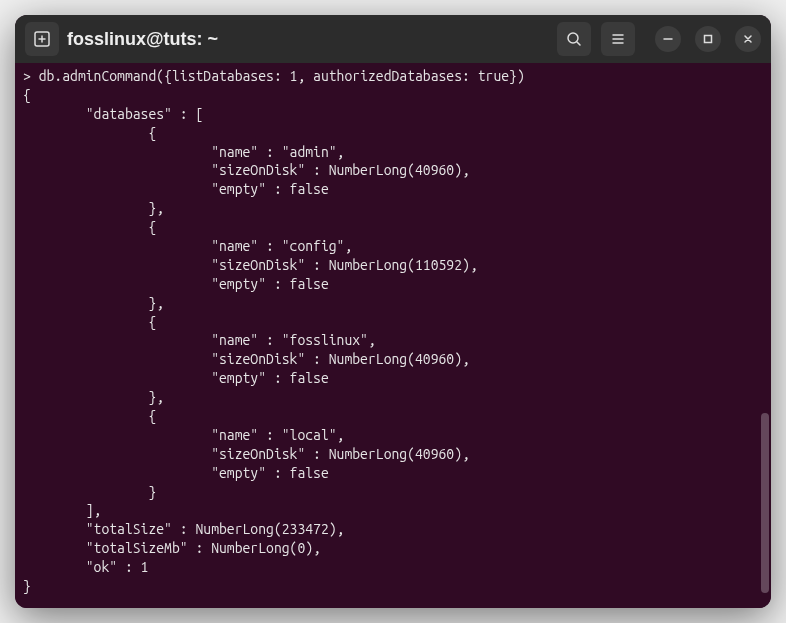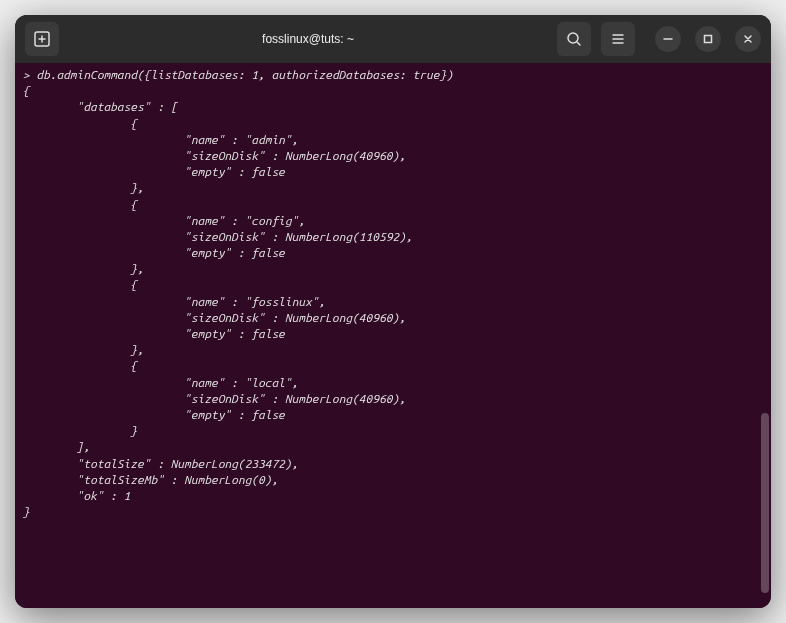--- a/index.html
+++ b/index.html
@@ -55,24 +55,23 @@
       cursor: pointer;
     }
     
     .titlebar-btn svg {
       width: 16px;
       height: 16px;
     }
     
     .titlebar-title {
       flex: 1;
-      text-align: center;
       color: #eee;
-      font-weight: normal;
-      font-size: 12px;
+      font-weight: bold;
+      font-size: 18px;
     }
     
     .titlebar-right {
       display: flex;
       align-items: center;
       gap: 10px;
     }
     
     .window-controls {
       display: flex;
@@ -96,26 +95,25 @@
       width: 10px;
       height: 10px;
     }
     
     .terminal {
       flex: 1;
       background: #300a24;
       padding: 4px 8px;
       color: #e6e6e6;
       font-family: 'Ubuntu Mono', 'DejaVu Sans Mono', 'Courier New', monospace;
-      font-size: 12px;
+      font-size: 14px;
       line-height: 1.35;
       white-space: pre;
       overflow-y: auto;
       position: relative;
-      font-style: italic;
     }
     
     .scrollbar {
       position: absolute;
       right: 2px;
       top: 350px;
       width: 8px;
       height: 180px;
       background: rgba(255,255,255,0.25);
       border-radius: 4px;

